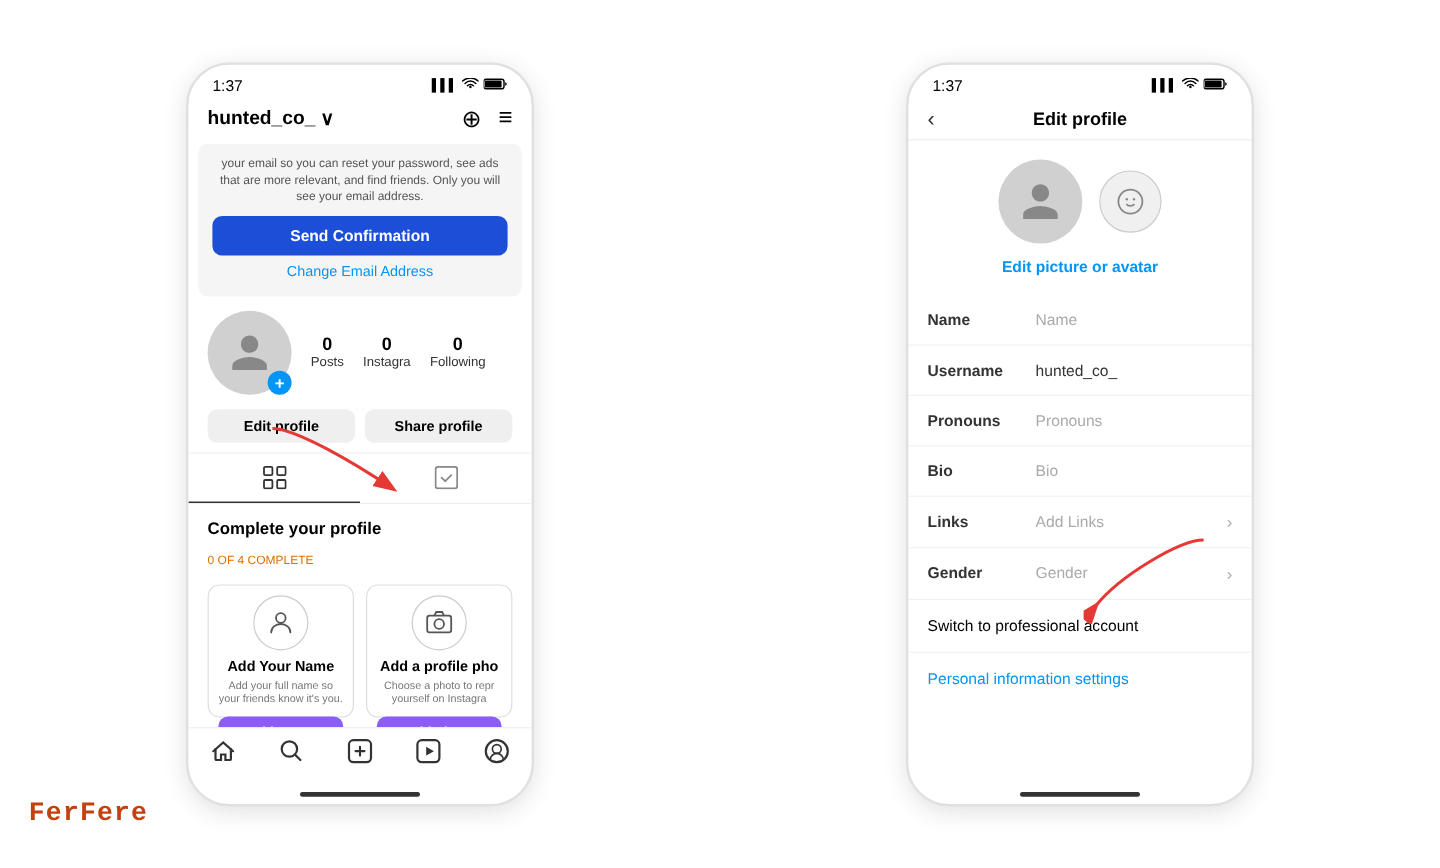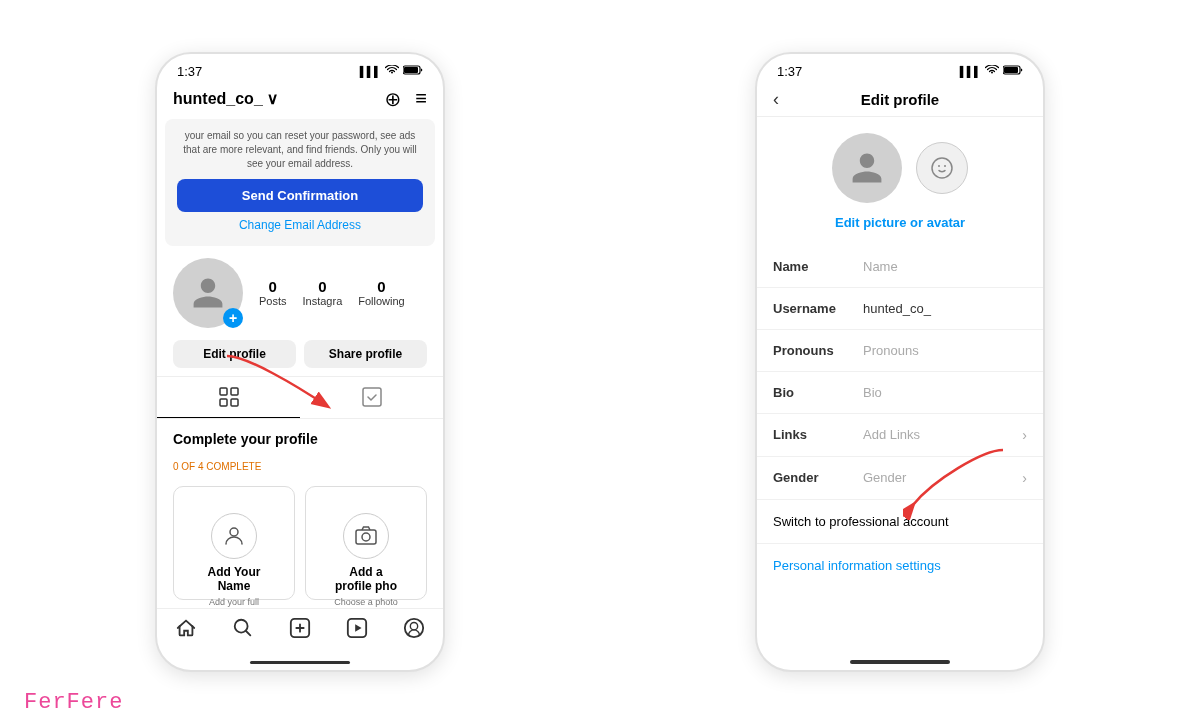--- a/index.html
+++ b/index.html
@@ -170,21 +170,21 @@
     .profile-cards {
       display: flex;
       gap: 10px;
       padding: 8px 16px;
       overflow: hidden;
     }
     .profile-card {
       flex: 1;
       border: 1px solid #ddd;
       border-radius: 10px;
-      padding: 26px;
+      padding: 8px;
       text-align: center;
       min-width: 110px;
     }
     .card-icon {
       width: 46px;
       height: 46px;
       border-radius: 50%;
       border: 1px solid #ccc;
       display: flex;
       align-items: center;
@@ -314,25 +314,25 @@
     .personal-info-link {
       color: #0095f6;
       font-size: 13px;
       font-weight: 500;
       padding: 14px 16px;
     }
 
     
     .brand-logo {
       position: absolute;
-      bottom: 8px;
+      bottom: 33px;
       left: 24px;
       font-size: 22px;
-      font-weight: 400;
-      color: #ec4899;
+      font-weight: 700;
+      color: #c2410c;
       letter-spacing: 1px;
       font-family: 'Courier New', monospace;
     }
   </style>
 </head>
 <body>
 
 <div class="phone-frame">
 
   <div class="status-bar">

